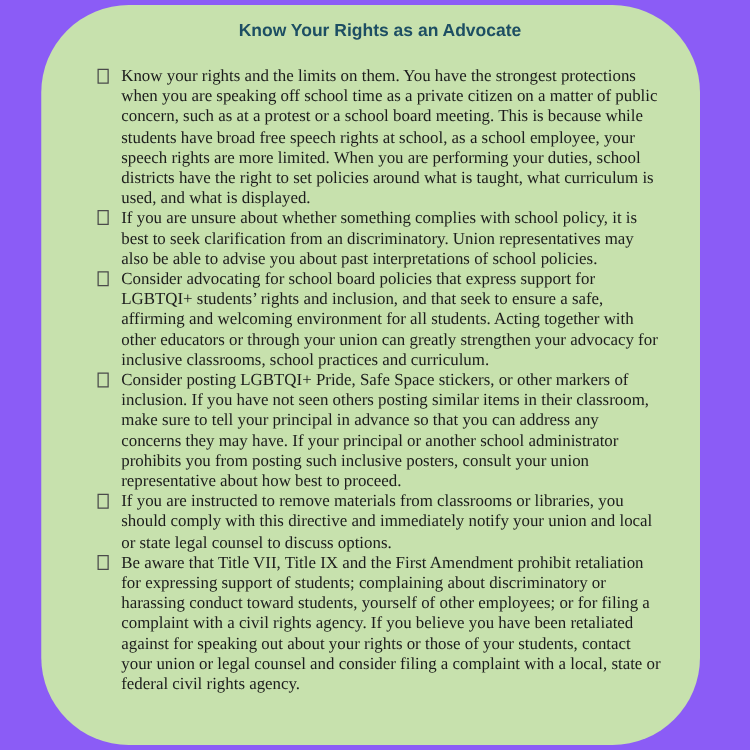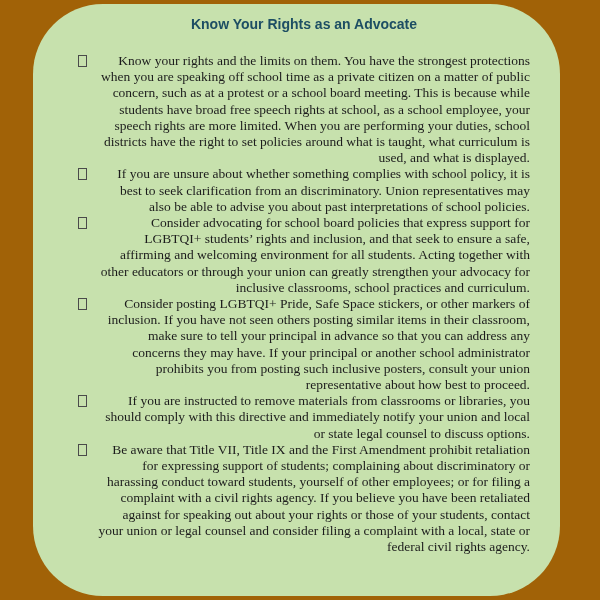--- a/index.html
+++ b/index.html
@@ -8,21 +8,21 @@
     background: #ffffff;
     width: 600px;
     height: 600px;
     overflow: hidden;
     font-family: "Liberation Serif", serif;
   }
   .page {
     position: relative;
     width: 600px;
     height: 600px;
-    background: #a16207;
+    background: #8b5cf6;
   }
   .card {
     position: absolute;
     left: 33px;
     top: 4px;
     width: 527px;
     height: 592px;
     border-radius: 70px;
     background: var(--card-bg, #c7e1ad);
     box-sizing: border-box;
@@ -51,21 +51,20 @@
     margin: 20px 0 0 0;
     padding: 0;
     font-size: 13.5px;
     line-height: 16.2px;
     color: var(--text-color, #1c1c1c);
   }
   .list li {
     display: flex;
     align-items: flex-start;
     margin: 0;
-    text-align: right;
   }
   .marker {
     flex: 0 0 auto;
     width: 7px;
     height: 10px;
     border: 1px solid #4a4a4a;
     margin: 2px 10px 0 0;
     background: transparent;
   }
   .bullet-text {

